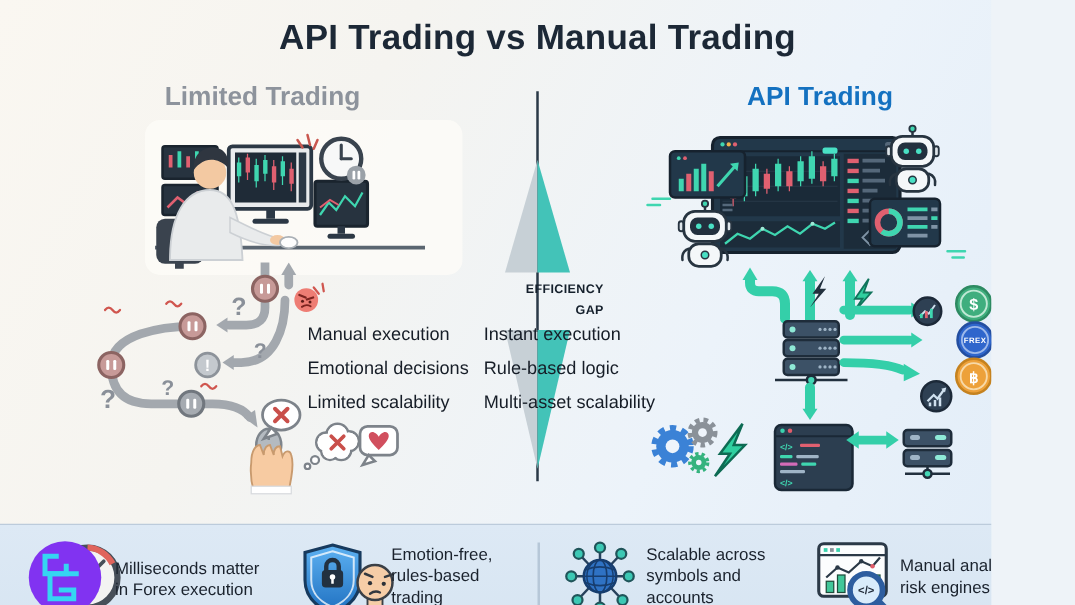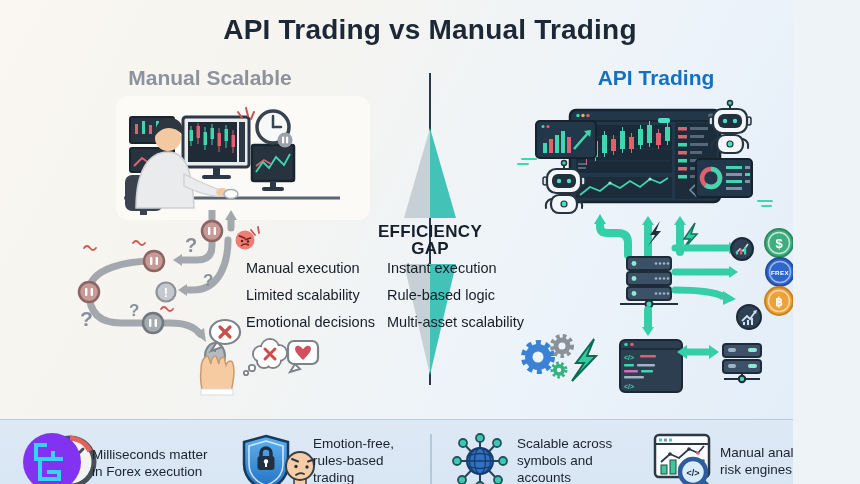--- a/index.html
+++ b/index.html
@@ -5,56 +5,56 @@
   html,body{margin:0;padding:0;background:#eef3f8;}
   .stage{position:relative;width:793px;height:484px;overflow:hidden;
     font-family:"Liberation Sans",sans-serif;
     background:linear-gradient(118deg,#faf7f1 0%,#f5f4f0 32%,#ecf3fa 68%,#e2edf8 100%);}
   .abs{position:absolute;}
   svg{display:block;font-family:"Liberation Sans",sans-serif;}
   .title{left:0;top:14px;width:860px;text-align:center;font-size:28px;font-weight:700;color:#1c2836;letter-spacing:.2px;}
   .col-head{top:66px;width:220px;text-align:center;font-size:21px;font-weight:700;}
   .manual-head{left:100px;color:#8d939c;}
   .api-head{left:546px;color:#1471c0;}
-  .gap-label{left:377px;top:223px;width:106px;text-align:center;font-weight:800;font-size:17px;color:#15202c;line-height:17px;letter-spacing:.3px;}
+  .gap-label{left:377px;top:223px;width:106px;text-align:right;font-weight:800;font-size:10px;color:#15202c;line-height:17px;letter-spacing:.3px;}
   .bullets{top:260px;font-size:14.5px;color:#161d27;line-height:16px;}
   .bullets div{margin-bottom:11px;}
   .bullets-left{left:246px;text-align:left;}
   .bullets-right{right:269px;text-align:left;}
   .footer{left:0;top:419px;width:860px;height:86px;
     background:linear-gradient(180deg,#dde9f5,#d7e5f2);border-top:1.5px solid #bccbdb;box-sizing:border-box;}
   .f-text{position:absolute;font-size:13.5px;font-weight:500;color:#1a222d;line-height:17px;}
   .f-sep{position:absolute;width:1.5px;height:56px;background:#b6c7d8;}
 </style>
 </head>
 <body>
 
 <div class="stage">
 
   <div class="abs title">API Trading vs Manual Trading</div>
 
-  <div class="abs col-head manual-head">Manual Scalable</div>
+  <div class="abs col-head manual-head">Limited Trading</div>
   <div class="abs col-head api-head">API Trading</div>
 
   <svg class="abs" style="left:398px;top:70px" width="64" height="320" viewBox="0 0 64 320">
     <line x1="32" y1="3" x2="32" y2="315" stroke="#2a3947" stroke-width="2"></line>
     <polygon points="32,58 6,148 32,148" fill="#c7d0d6"></polygon>
     <polygon points="32,58 58,148 32,148" fill="#43c3b8"></polygon>
     <polygon points="6,194 32,194 32,305" fill="#c7d0d6"></polygon>
     <polygon points="32,194 58,194 32,305" fill="#43c3b8"></polygon>
   </svg>
   <div class="abs gap-label">
     <div>EFFICIENCY</div>
     <div>GAP</div>
   </div>
 
   <div class="abs bullets bullets-left">
     <div>Manual execution</div>
+    <div>Emotional decisions</div>
     <div>Limited scalability</div>
-    <div>Emotional decisions</div>
   </div>
   <div class="abs bullets bullets-right">
     <div>Instant execution</div>
     <div>Rule-based logic</div>
     <div>Multi-asset scalability</div>
   </div>
 
   <svg class="abs" style="left:88px;top:90px" width="300" height="145" viewBox="0 0 300 145">
     <rect x="28" y="6" width="254" height="124" rx="12" fill="#fefcf8" opacity="0.75"></rect>
     <line x1="36" y1="108" x2="252" y2="108" stroke="#5a6570" stroke-width="3"></line>

